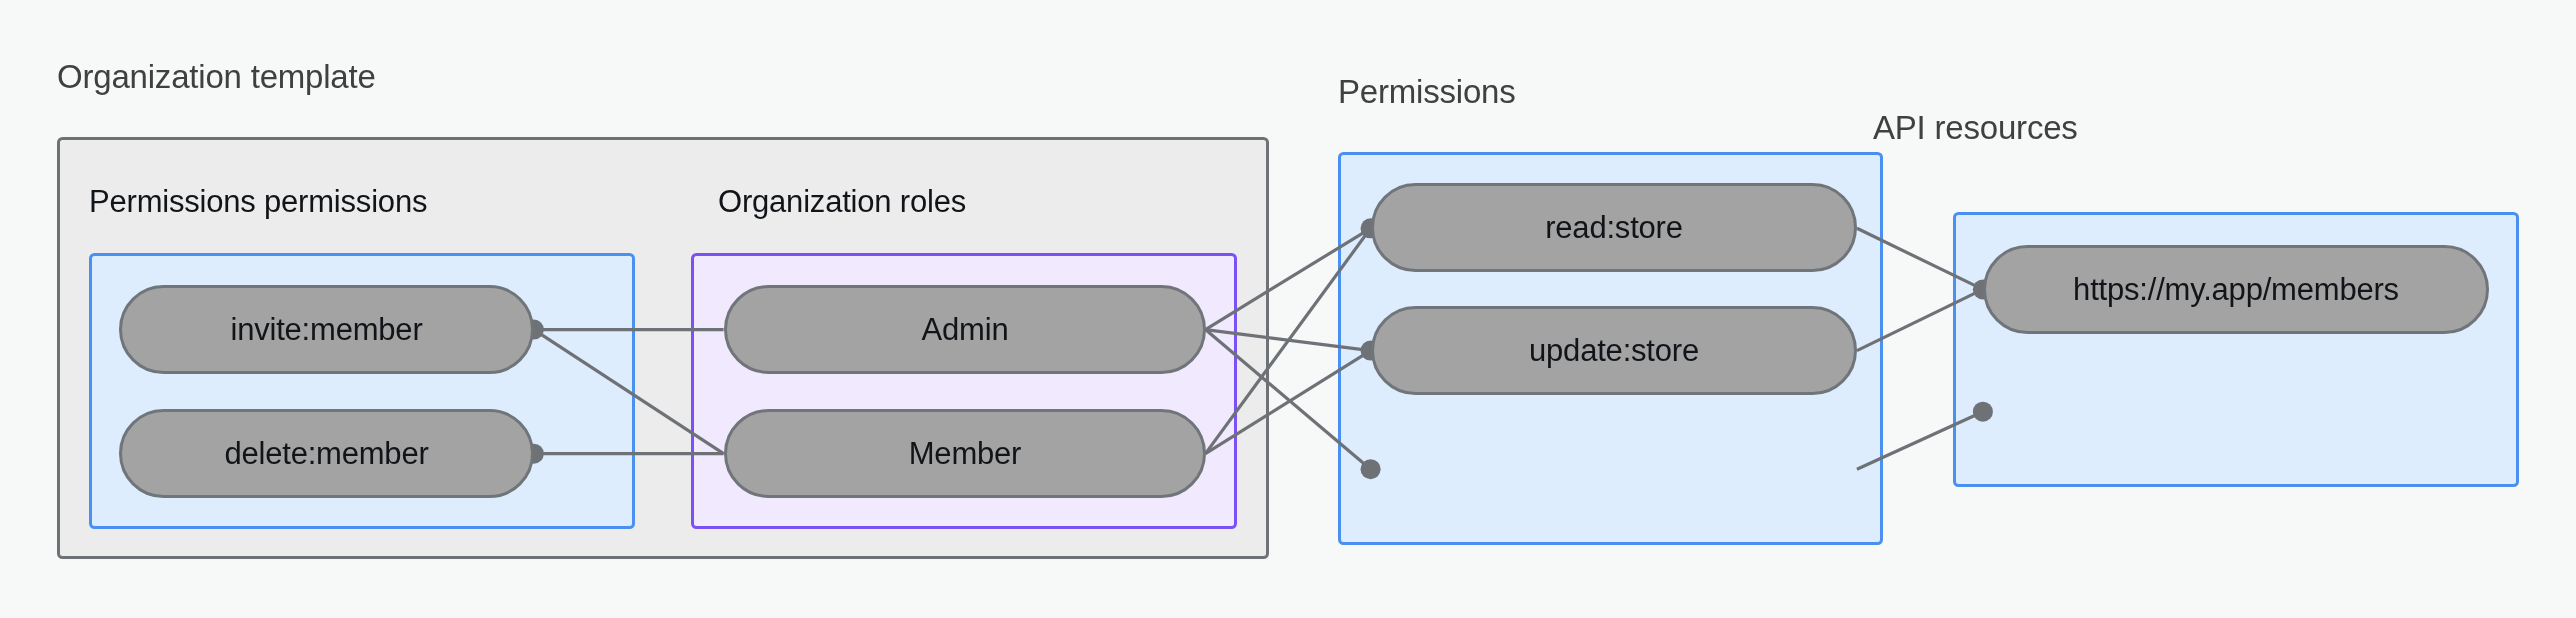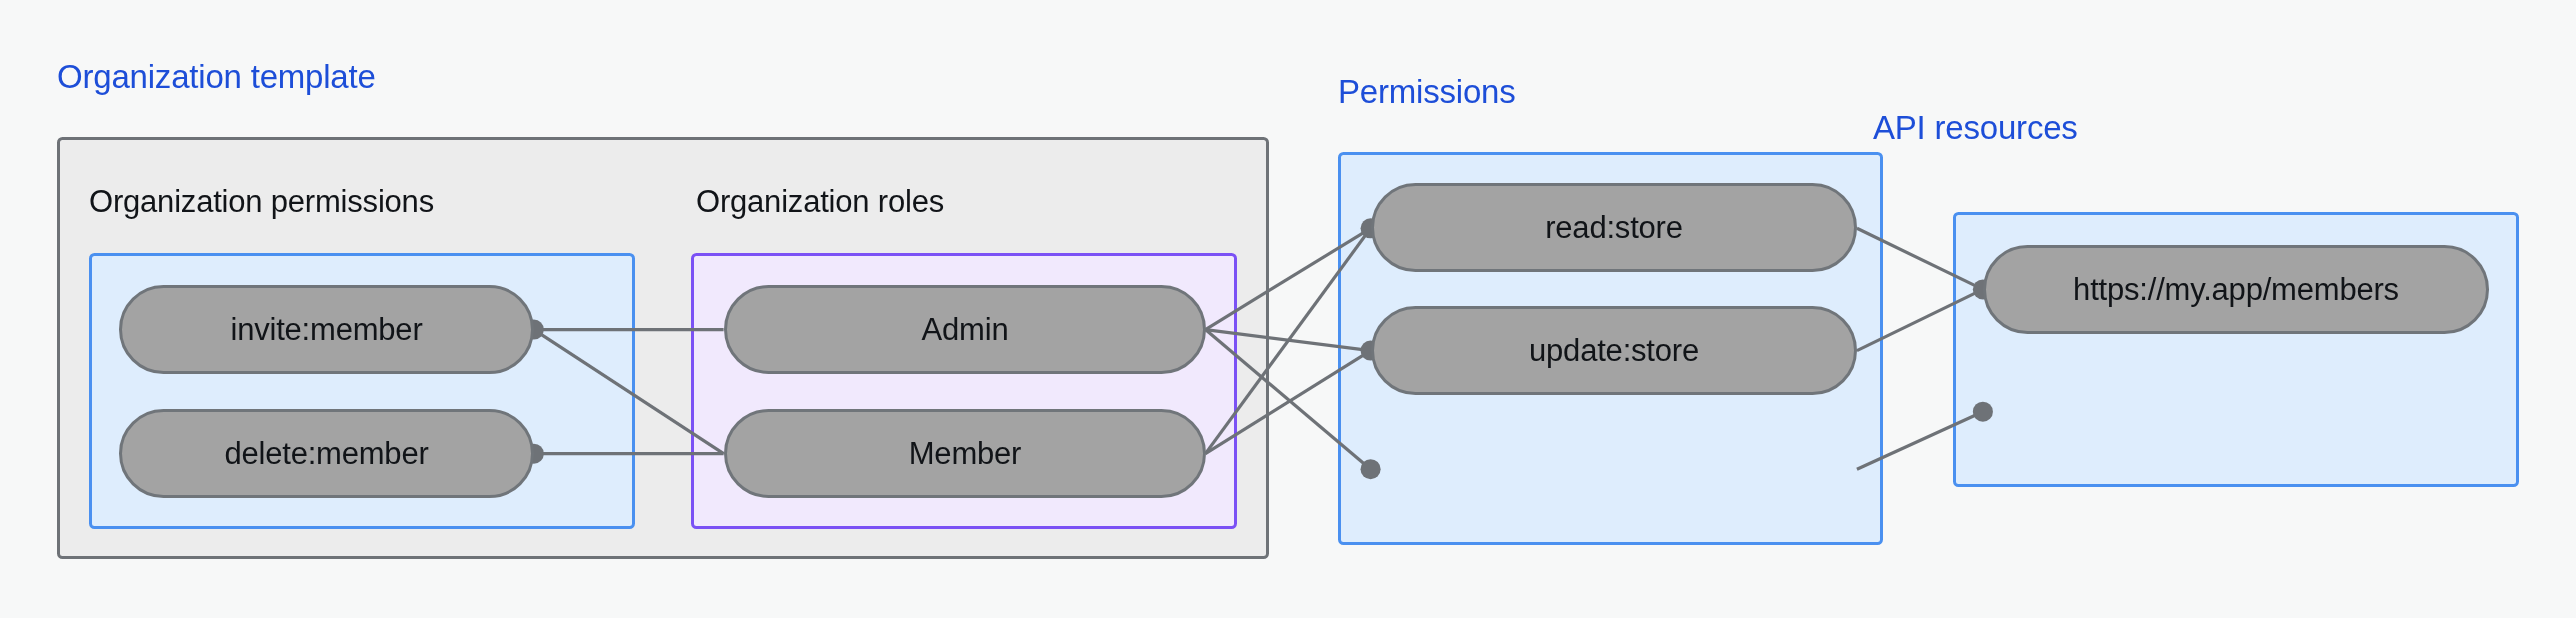--- a/index.html
+++ b/index.html
@@ -14,21 +14,21 @@
     background: #f7f8f8;
     font-family: "Liberation Sans", sans-serif;
     overflow: hidden;
   }
 
   
   .group-title {
     position: absolute;
     font-size: 33px;
     line-height: 1;
-    color: #1d4ed8;
+    color: #404040;
     white-space: nowrap;
     letter-spacing: -0.2px;
   }
   .sub-title {
     position: absolute;
     font-size: 31px;
     line-height: 1;
     color: #111418;
     white-space: nowrap;
     letter-spacing: -0.2px;
@@ -85,29 +85,29 @@
 </style>
 </head>
 <body>
 
 <div id="canvas" style="background: rgb(247, 248, 248);">
 
   <div class="group-title" style="left: 57px; top: 60px;">Organization template</div>
 
   <div class="box box-outer" style="left: 57px; top: 137px; width: 1212px; height: 422px; background: rgb(236, 236, 236); border-color: rgb(110, 114, 119);"></div>
 
-  <div class="sub-title" style="left: 89px; top: 186px;">Organization permissions</div>
+  <div class="sub-title" style="left: 89px; top: 186px;">Permissions permissions</div>
 
   <div class="box box-blue" style="left: 89px; top: 253px; width: 546px; height: 276px; background: rgb(222, 237, 253); border-color: rgb(74, 144, 240);"></div>
 
   <div class="pill" style="left: 119px; top: 285px; width: 415px; height: 89px;">invite:member</div>
 
   <div class="pill" style="left: 119px; top: 409px; width: 415px; height: 89px;">delete:member</div>
 
-  <div class="sub-title" style="left: 696px; top: 186px;">Organization roles</div>
+  <div class="sub-title" style="left: 718px; top: 186px;">Organization roles</div>
 
   <div class="box box-purple" style="left: 691px; top: 253px; width: 546px; height: 276px; background: rgb(241, 233, 253); border-color: rgb(123, 81, 245);"></div>
 
   <div class="pill" style="left: 724px; top: 285px; width: 482px; height: 89px;">Admin</div>
 
   <div class="pill" style="left: 724px; top: 409px; width: 482px; height: 89px;">Member</div>
 
   <div class="group-title" style="left: 1338px; top: 75px;">Permissions</div>
 
   <div class="box box-blue" style="left: 1338px; top: 152px; width: 545px; height: 393px; background: rgb(222, 237, 253); border-color: rgb(74, 144, 240);"></div>

